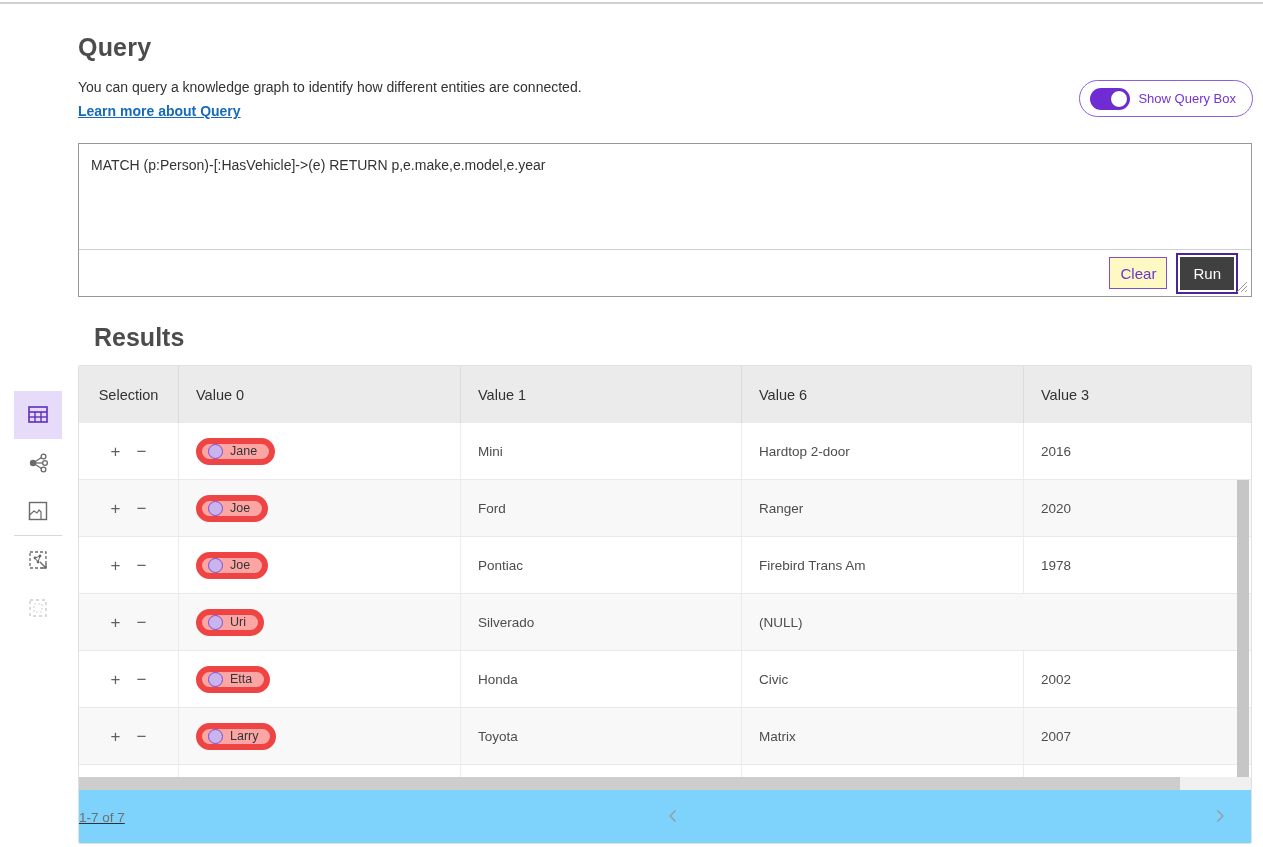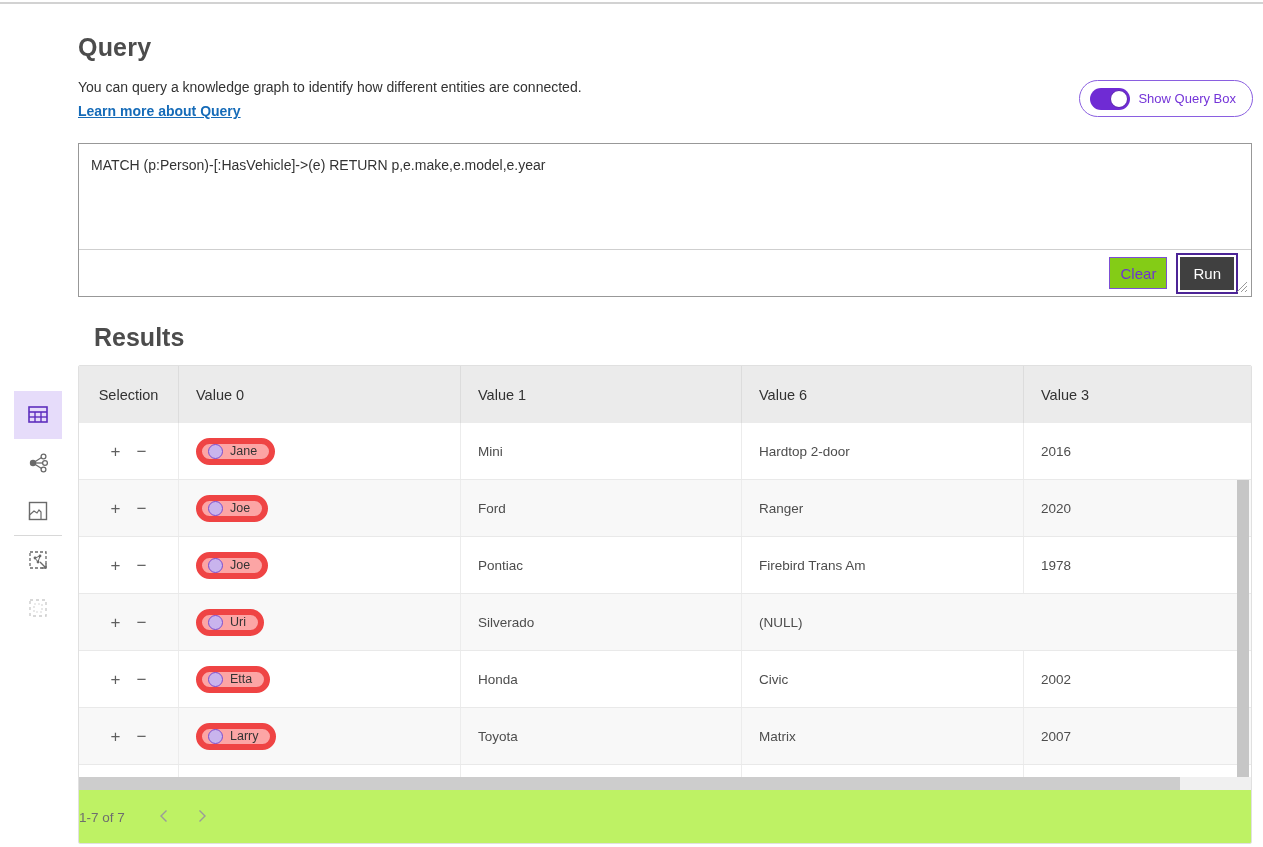--- a/index.html
+++ b/index.html
@@ -21,21 +21,21 @@
   .toggle-label { font-size:13px; color:#7434d8; }
 
   
   .query-box { position:absolute; left:78px; top:143px; width:1174px; height:154px;
                border:1px solid #989898; background:#fff; }
   .query-textarea { position:relative; width:100%; height:105px; padding:13px 12px; font-size:14px;
                     color:#333; cursor:text; }
   .resize-handle { position:absolute; right:3px; bottom:3px; width:12px; height:12px; }
   .query-actions { height:47px; border-top:1px solid #cfcfcf; display:flex; align-items:center;
                    justify-content:flex-end; padding-right:13px; gap:9px; }
-  .btn-clear { min-width:58px; height:32px; background:#84cc16; border:1px solid #7c4fd4; color:#6d34d0;
+  .btn-clear { min-width:58px; height:32px; background:#fef9c3; border:1px solid #7c4fd4; color:#6d34d0;
                font-size:15px; font-family:inherit; cursor:pointer; }
   .run-wrap { border:2px solid #4c2496; padding:2px; background:#fff; }
   .btn-run { min-width:48px; height:33px; background:#404040; border:none; color:#fff; font-size:15px;
              font-family:inherit; cursor:pointer; padding:0 13px; }
 
   
   .results-title { position:absolute; left:94px; top:323px; font-size:25px; font-weight:700; color:#4c4c4c; }
 
   
   .view-rail { position:absolute; left:14px; top:391px; width:48px; }
@@ -67,22 +67,22 @@
   .entity-dot { width:15px; height:15px; border-radius:50%; background:#c9b4ed; border:1px solid #7a4dcf; }
   .entity-name { font-size:12.5px; color:#343434; }
 
   
   .vscroll { position:absolute; top:57px; right:2px; width:12px; height:354px; background:#f1f1f1; }
   .vscroll .thumb { position:absolute; top:0; left:0; width:12px; height:306px; background:#c6c6c6; }
   .hscroll { position:relative; height:13px; background:#f0f0f0; }
   .hscroll .thumb { position:absolute; top:0; left:0; width:1101px; height:13px; background:#cdcdcd; }
 
   
-  .card-footer { height:55px; display:flex; align-items:center; justify-content:flex-start;
-                 padding-right:18px; gap:14px; background:#bef264; }
+  .card-footer { height:55px; display:flex; align-items:center; justify-content:space-between;
+                 padding-right:18px; gap:14px; background:#7dd3fc;text-decoration:underline; }
   .page-range { font-size:13.5px; color:#6e6e6e; margin-right:12px; }
   .pager-btn { background:none; border:none; cursor:default; padding:4px 8px; }
 </style>
 </head>
 <body>
 
 <div class="top-rule"></div>
 
 <h1 class="page-title">Query</h1>
 <div class="page-desc">You can query a knowledge graph to identify how different entities are connected.</div>

